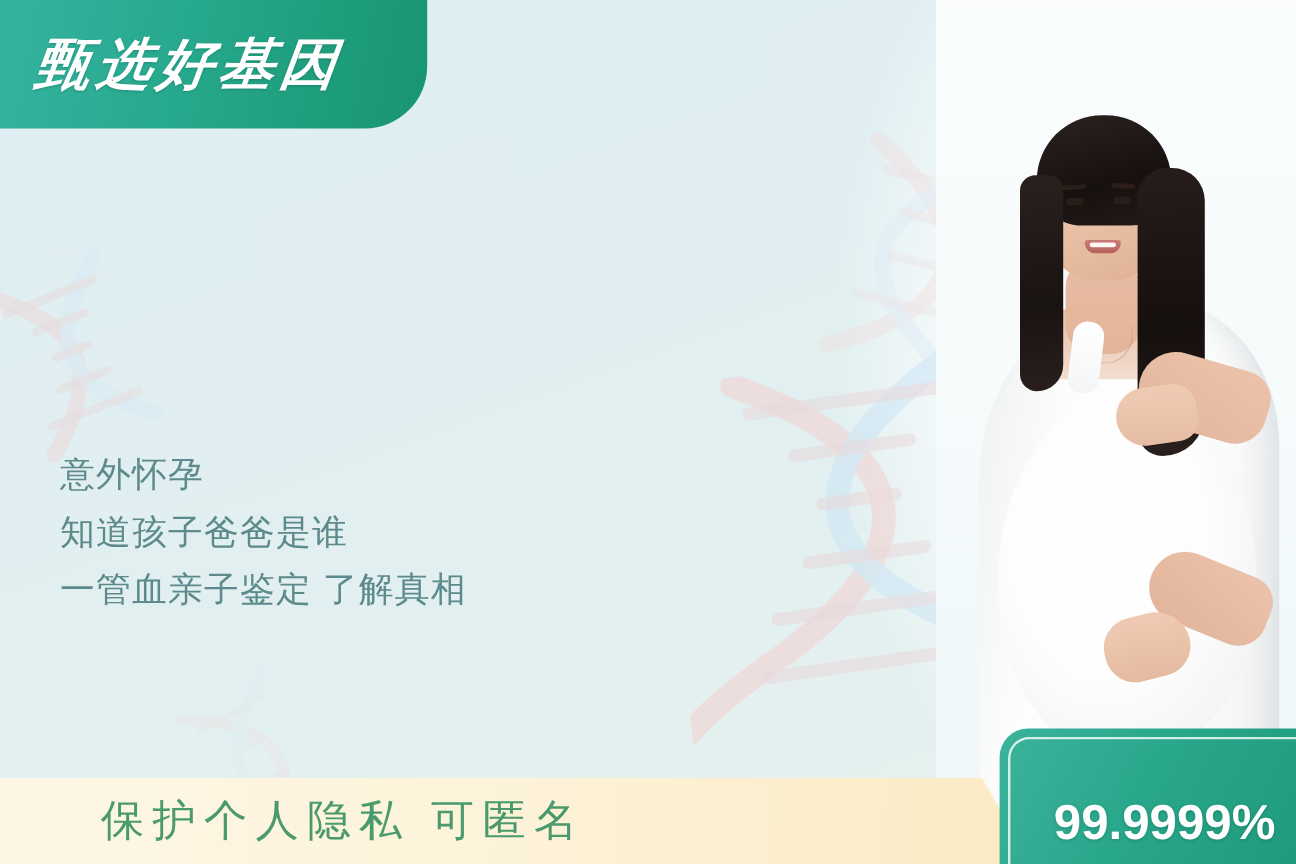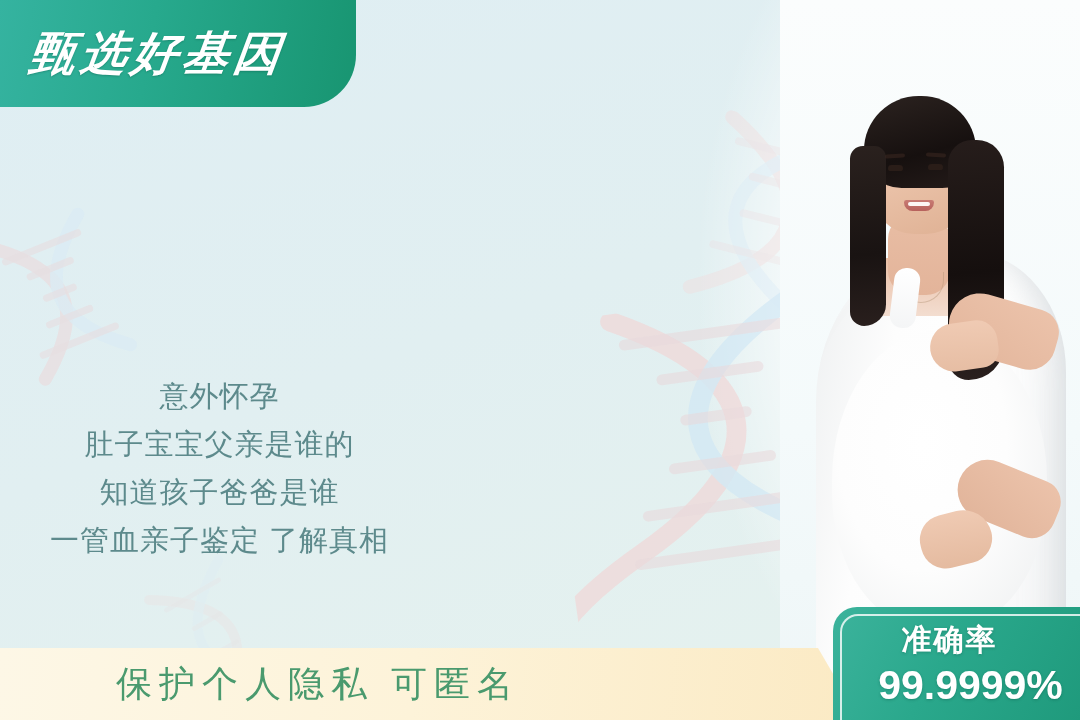--- a/index.html
+++ b/index.html
@@ -245,35 +245,35 @@
   
   .subcopy {
     position: absolute;
     left: 50px; top: 372px;
     color: #5d8a8c;
     font-size: 29px;
     font-weight: 300;
     line-height: 48px;
     letter-spacing: 1px;
   }
-  .subcopy div { white-space: nowrap; text-align: center; }
+  .subcopy div { white-space: nowrap; }
 
   
   .ribbon {
     position: absolute;
     left: 0; bottom: 0;
     width: 860px; height: 72px;
     background: linear-gradient(95deg, #fdf7e6 0%, #fdf3d9 48%, #fbeac4 100%);
     -webkit-clip-path: polygon(0 0, 818px 0, 860px 72px, 0 72px);
     clip-path: polygon(0 0, 818px 0, 860px 72px, 0 72px);
     display: flex;
     align-items: center;
   }
   .ribbon-text {
-    margin-left: 116px;
+    margin-left: 84px;
     color: #4a9a6e;
     font-size: 36px;
     font-weight: 300;
     letter-spacing: 7px;
     white-space: nowrap;
   }
 
   
   .accuracy {
     position: absolute;
@@ -399,27 +399,25 @@
     <div class="ph-hand-lo"></div>
   </div>
 
   <div class="logo-badge">
     <div class="logo-text">甄选好基因</div>
   </div>
 
 
   <div class="subcopy">
     <div>意外怀孕</div>
-    <div>肚子宝宝父亲是谁的</div>
     <div>知道孩子爸爸是谁</div>
     <div>一管血亲子鉴定 了解真相</div>
   </div>
 
   <div class="ribbon">
     <div class="ribbon-text">保护个人隐私 可匿名</div>
   </div>
 
   <div class="accuracy">
-    <div class="acc-label">准确率</div>
     <div class="acc-value">99.9999%</div>
   </div>
 
 </div>
 
 </body></html>

